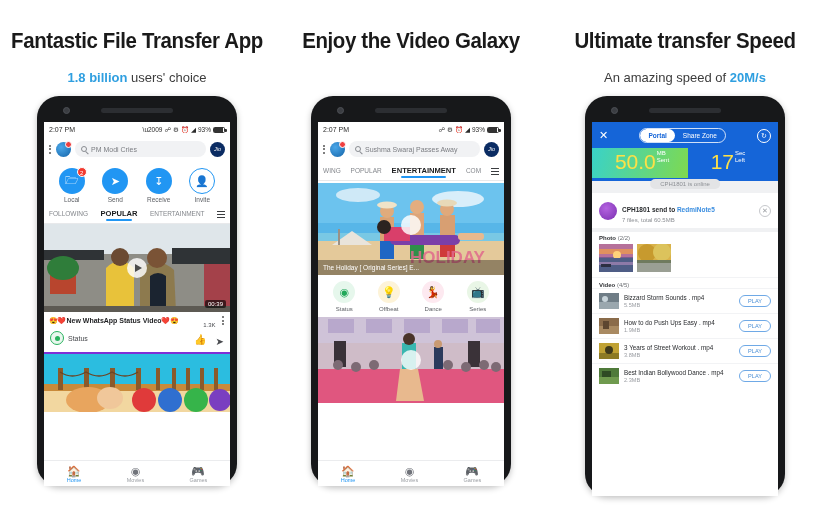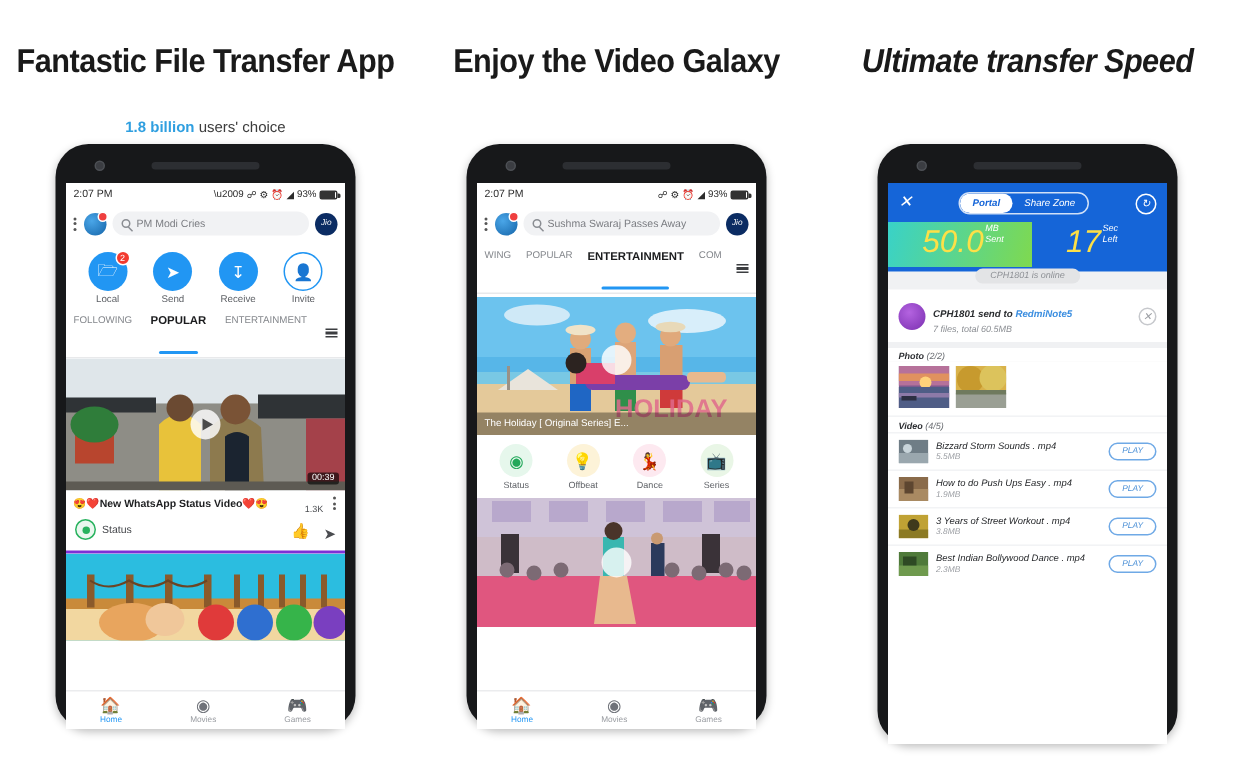--- a/index.html
+++ b/index.html
@@ -7,38 +7,38 @@
     width: 822px; height: 514px;
     background: #ffffff;
     font-family: "Liberation Sans", sans-serif;
     overflow: hidden;
     position: relative;
   }
   .panels { display: flex; width: 822px; height: 514px; }
   .panel { position: relative; height: 514px; }
   .panel.p1 { width: 274px; }
   .panel.p2 { width: 274px; }
-  .panel.p3 { width: 274px; font-style: italic; }
+  .panel.p3 { width: 274px; }
 
   
   .heading {
     text-align: center;
     font-weight: bold;
     font-size: 22px;
     color: #1a1a1a;
     letter-spacing: -0.4px;
     margin-top: 28px;
     font-family: "Liberation Sans Narrow", "Liberation Sans", sans-serif;
     transform: scaleX(0.93);
   }
   .subheading {
     text-align: center;
-    font-size: 10px;
+    font-size: 13px;
     color: #3c3c3c;
-    margin-top: 26px;
+    margin-top: 16px;
   }
   .accent { color: #2f9fe0; font-weight: bold; }
 
   
   .phone {
     position: absolute;
     left: 50%;
     transform: translateX(-50%);
     top: 96px;
     width: 200px;
@@ -143,21 +143,21 @@
     color: #fff; font-size: 6px; line-height: 10px; text-align: center;
     border: 1px solid #fff; padding: 0 1px;
   }
 
   
   .tabs {
     display: flex; align-items: center; justify-content: space-between;
     padding: 4px 5px 3px 5px; border-bottom: 1px solid #e8e9eb;
     font-size: 6.5px; color: #84878c; white-space: nowrap; gap: 3px;
   }
-  .tabs .tab { padding-bottom: 17px; }
+  .tabs .tab { padding-bottom: 2px; }
   .tabs .tab.active {
     color: #1b1c1e; font-weight: bold; font-size: 7.6px; position: relative;
   }
   .tabs .tab.active::after {
     content: ""; position: absolute; left: 15%; right: 15%; bottom: -1px;
     height: 1.6px; background: #2196f3; border-radius: 1px;
   }
   .hamb { display: flex; flex-direction: column; gap: 1.5px; flex: 0 0 auto; }
   .hamb i { width: 8px; height: 1.2px; background: #3b3d40; display: block; }
 
@@ -628,20 +628,21 @@
             <div class="t">Games</div>
           </div>
         </div>
 
       </div>
     </div>
   </div>
 
   <div class="panel p3">
     <div class="heading">Ultimate transfer Speed</div>
+    <div class="subheading"><span>An amazing speed of </span><span class="accent">20M/s</span></div>
 
     <div class="phone tall">
       <div class="phone-top">
         <span class="cam"></span>
         <span class="speaker"></span>
       </div>
       <div class="screen">
 
         <div class="p3header">
           <div class="p3row1">

